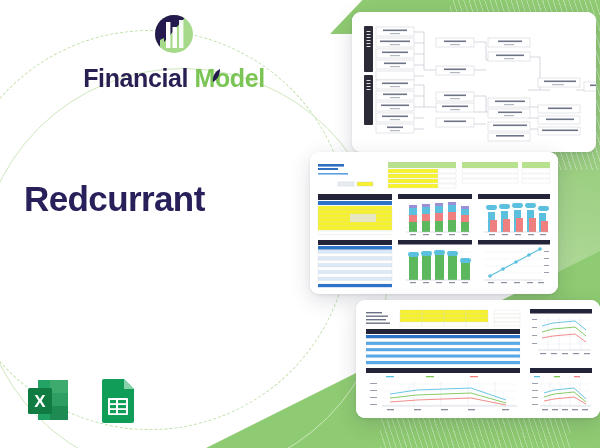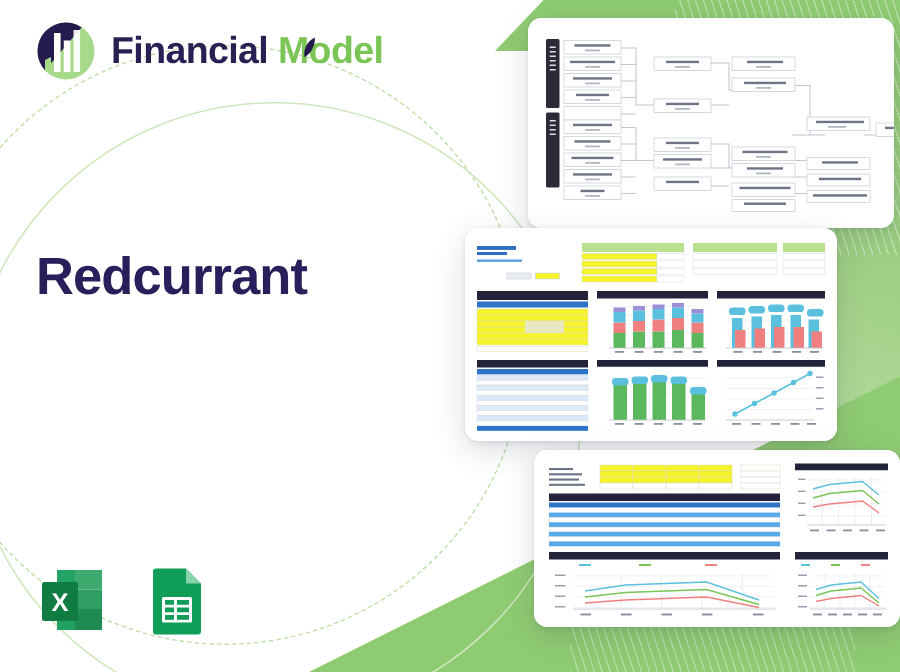--- a/index.html
+++ b/index.html
@@ -50,30 +50,30 @@
     background-image: repeating-linear-gradient(72deg,
       rgba(255,255,255,.75) 0px, rgba(255,255,255,.75) 1px,
       rgba(255,255,255,0) 1px, rgba(255,255,255,0) 5px);
   }
   .hatch-tr { right: 0; top: 0; width: 150px; height: 170px; }
   .hatch-br { right: 30px; bottom: 0; width: 190px; height: 110px; opacity:.4; }
 
   
   .left { position: absolute; left: 24px; top: 14px; width: 300px; }
 
-  .brand { display: flex; align-items: center; gap: 10px; }
+  .brand { display: flex; align-items: center; gap: 10px; flex-direction: column; }
   .logo-mark { width: 40px; height: 40px; position: relative; flex: none; }
   .brand-text {
     font-size: 25px; font-weight: bold; letter-spacing: -0.4px;
     color: #2a1f52; white-space: nowrap;
   }
   .brand-text .accent { color: #7ac555; }
 
   .headline {
-    position: absolute; left: 24px; top: 163px;
+    position: absolute; left: 24px; top: 177px;
     font-size: 35px; line-height: 1.24; font-weight: bold;
     color: #27205a; letter-spacing: -0.6px;
   }
 
   .filetypes { position: absolute; left: 22px; top: 374px; display: flex; gap: 18px; }
   .ficon { width: 52px; height: 52px; position: relative; }
 
   
   .card {
     position: absolute; background: #fff; border-radius: 9px;

